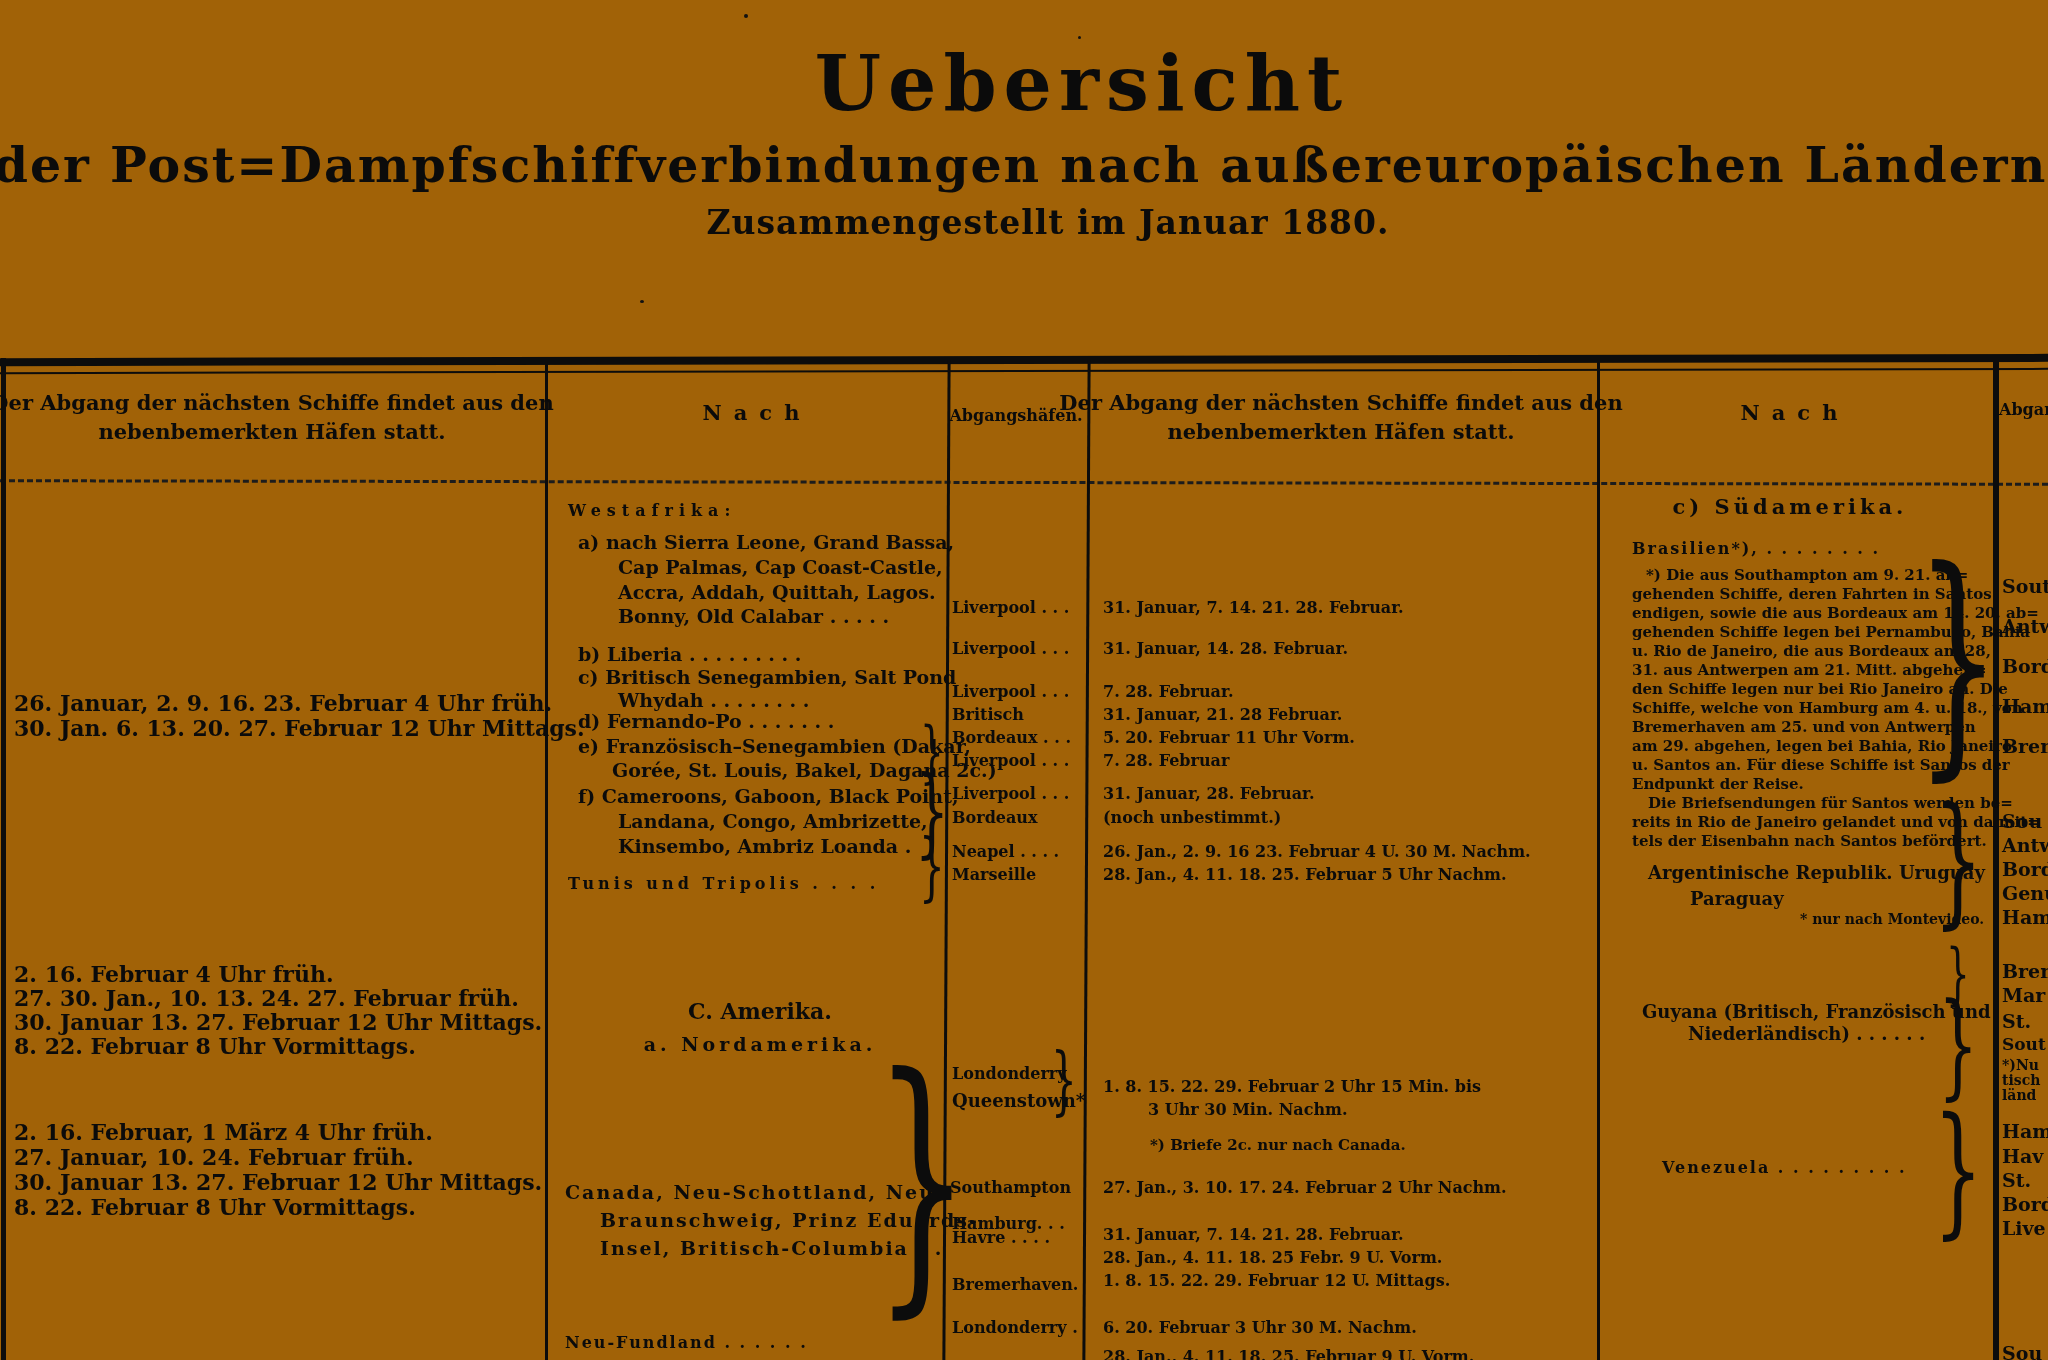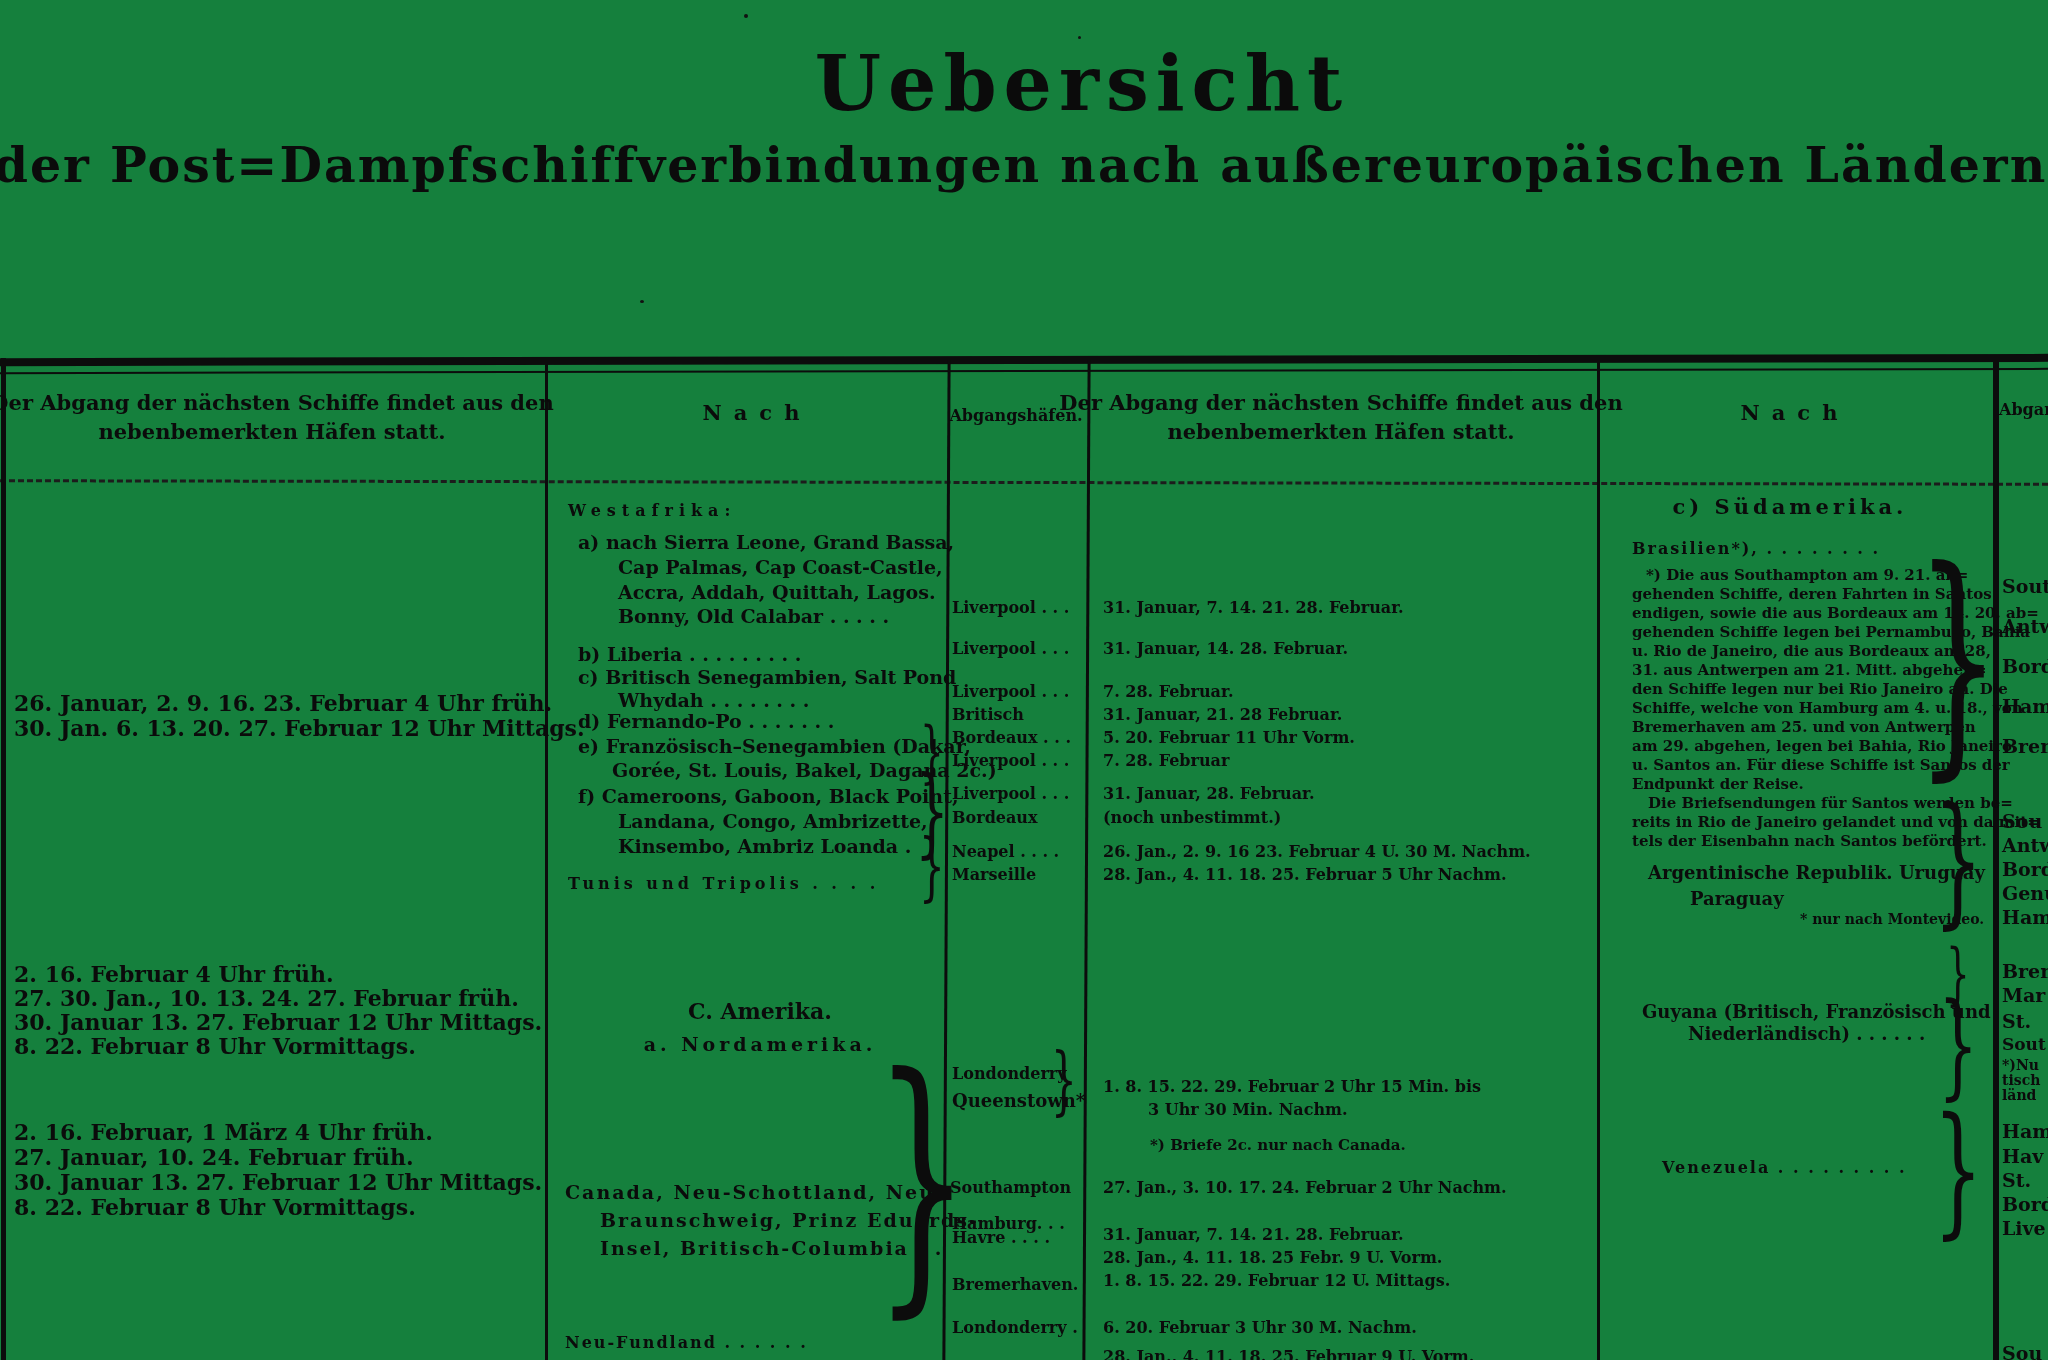--- a/index.html
+++ b/index.html
@@ -1,18 +1,18 @@
 <!DOCTYPE html>
 <html><head>
 <meta charset="utf-8">
 <style>
   html,body{margin:0;padding:0;}
   body{width:2048px;height:1360px;overflow:hidden;background:#ffffff;position:relative;
        font-family:"DejaVu Serif",serif;color:#0b0b0b;}
-  .page{position:absolute;inset:0;overflow:hidden;background:#15803d;text-decoration:underline;}
+  .page{position:absolute;inset:0;overflow:hidden;background:#a16207;text-decoration:underline;}
   .t{position:absolute;white-space:nowrap;font-weight:bold;line-height:1.05;}
   .ctr{transform:translateX(-50%);text-align:center;}
   .f76{font-size:76px;letter-spacing:7px;}
   .f49{font-size:49px;letter-spacing:2px;}
   .f33{font-size:33px;letter-spacing:1px;}
   .f22{font-size:22px;}
   .f21{font-size:21px;}
   .f20{font-size:16px;}
   .f19{font-size:19px;}
   .f18{font-size:18px;}
@@ -30,20 +30,21 @@
          transform:translate(-50%,-50%) scaleX(0.55);font-family:"DejaVu Serif",serif;}
   .speck{position:absolute;background:#111;border-radius:50%;}
 </style>
 </head>
 <body>
 
 <div class="page">
 
   <div class="t f76 ctr" style="left:1082px;top:44px">Uebersicht</div>
   <div class="t f49 ctr" style="left:1030px;top:140px">der Post=Dampfschiffverbindungen nach außereuropäischen Ländern.</div>
+  <div class="t f33 ctr" style="left:1048px;top:206px">Zusammengestellt im Januar 1880.</div>
 
   <div class="speck" style="left:744px;top:14px;width:4px;height:4px"></div>
   <div class="speck" style="left:1078px;top:36px;width:3px;height:3px"></div>
   <div class="speck" style="left:640px;top:300px;width:4px;height:3px"></div>
 
   <div class="hline" style="left:0;top:356px;width:2048px;height:8px;transform:rotate(-0.12deg)"></div>
   <div class="hline" style="left:0;top:370px;width:2048px;height:2px;transform:rotate(-0.12deg)"></div>
   <div class="dashrule" style="top:481px;transform:rotate(0.10deg)"></div>
   <div class="vline" style="left:1px;top:358px;height:1002px;width:5px"></div>
   <div class="vline" style="left:545px;top:360px;height:1000px"></div>

